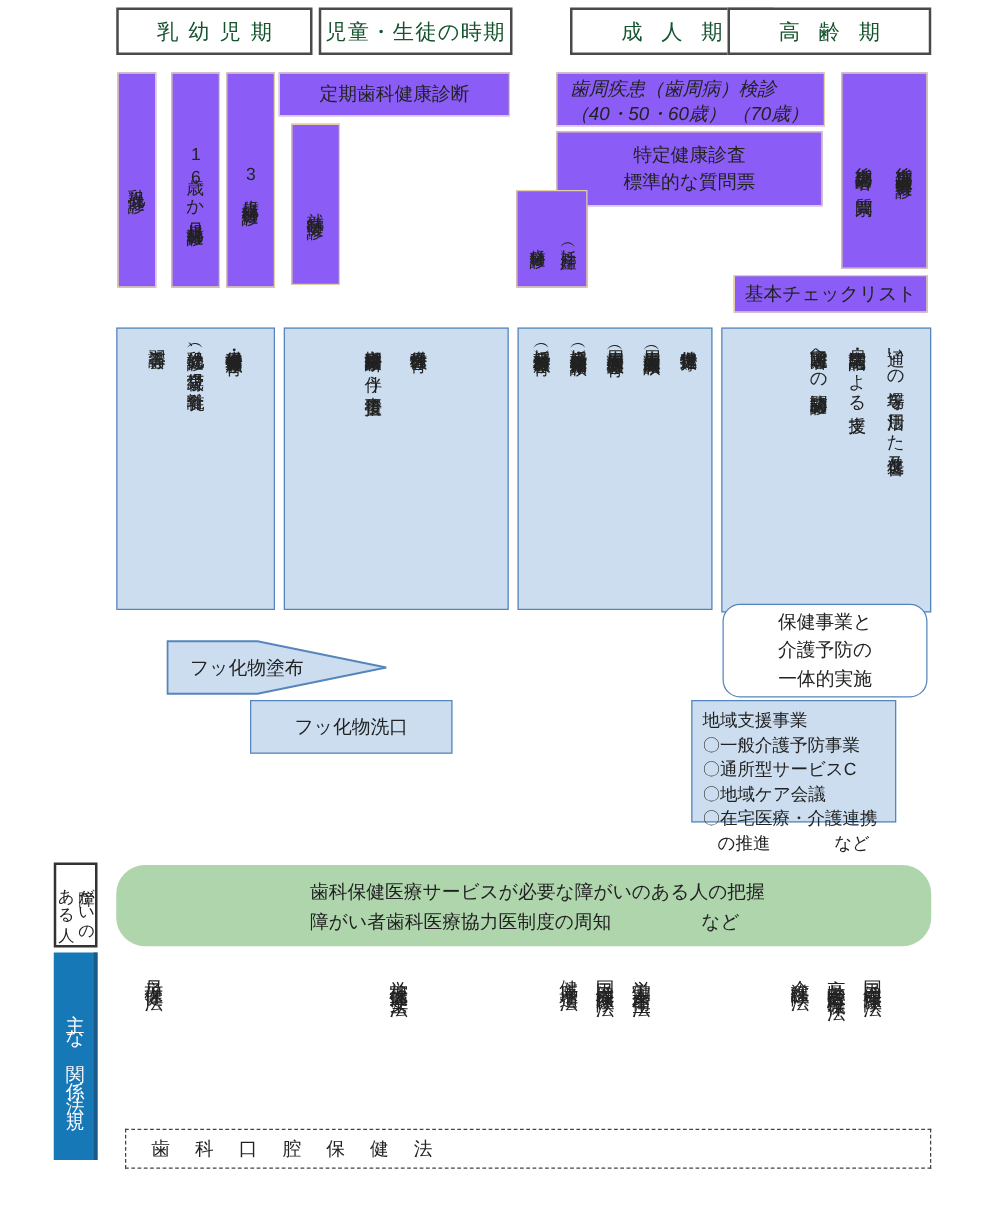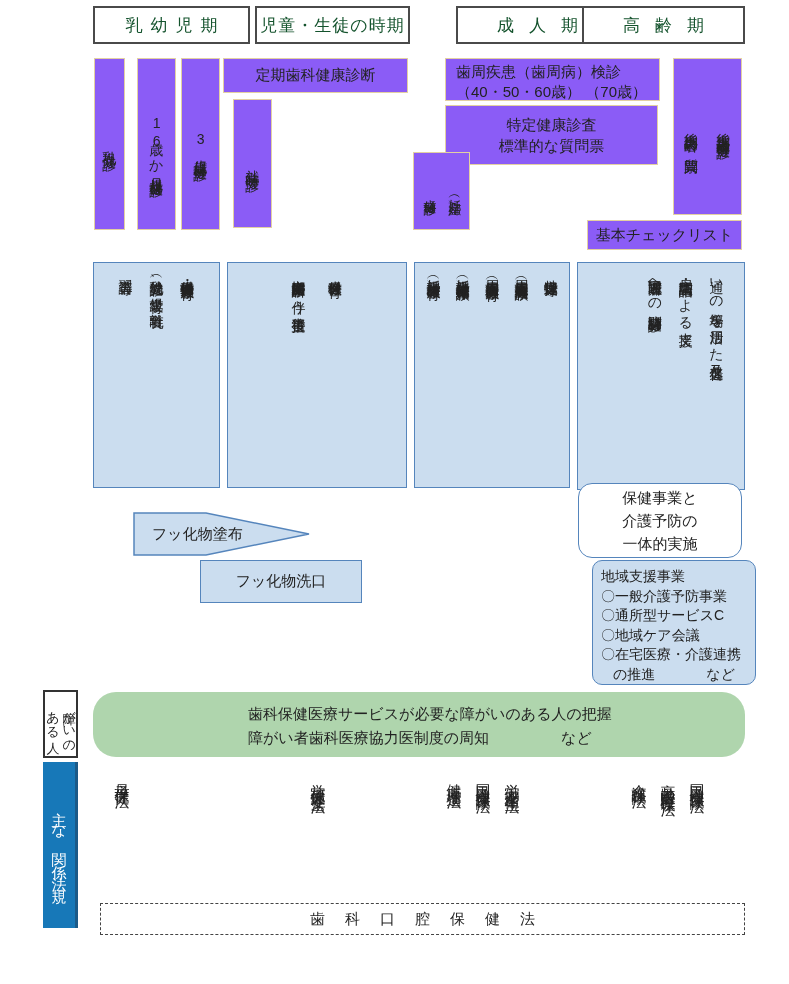--- a/index.html
+++ b/index.html
@@ -14,21 +14,21 @@
   
   .cream{background:#8b5cf6;border:1px solid #E3D0A2;}
   .vtext{writing-mode:vertical-rl;text-orientation:mixed;}
   .upright{text-orientation:upright;}
   .vcenter{display:flex;align-items:center;justify-content:center;}
   .vbox{font-size:14px;letter-spacing:2px;line-height:1.6;}
   .vline{display:block;}
   .hlabel{display:flex;align-items:center;justify-content:center;font-size:15px;}
   .two-line{display:flex;flex-direction:column;justify-content:center;text-align:center;
             font-size:15px;line-height:21px;}
-  .perio-box{font-size:15px;line-height:20px;padding:3px 8px 12px 10px;}
+  .perio-box{font-size:15px;line-height:20px;padding:3px 8px 12px 10px;font-style:italic;}
   .perio-ages{display:flex;justify-content:space-between;padding-right:4px;align-items:flex-end;}
   
   .blue{background:#CBDDEF;border:1.5px solid #5585BC;}
   .prog{display:flex;justify-content:center;padding-top:6px;}
   .prog-inner{font-size:14px;letter-spacing:0.5px;line-height:2.2;}
   .prog-right{justify-content:flex-end;padding-right:12px;}
   .lh26{line-height:2.6;}
   
   .arrow-label{display:flex;align-items:center;font-size:15px;}
   
@@ -38,21 +38,21 @@
   
   .community{font-size:14px;line-height:19.5px;padding:6px 6px 0 8px;}
   .community .foot{display:flex;justify-content:space-between;padding:0 14px 0 12px;}
   
   .green{background:#AFD5AD;font-size:15px;line-height:24px;padding:10px 0 0 155px;border-radius:23px;}
   .green .etc{margin-left:72px;}
   .side-white{background:#fff;border:2px solid #333;}
   .side-blue{background:#1778B8;border-right:3px solid #1B5A88;color:#fff;}
   .side-blue .vbox{font-size:15px;letter-spacing:12px;}
   .law{font-size:15px;letter-spacing:2.5px;color:#222;}
-  .dashed{border:1.5px dashed #444;background:#fff;display:flex;align-items:center;justify-content:center;
+  .dashed{border:1.5px dashed #444;background:#fff;display:flex;align-items:center;
           font-size:15px;letter-spacing:20px;text-indent:20px;}
 </style>
 </head>
 <body>
 
 <div class="canvas">
 
   <div class="abs hdr sp8" style="left:93px;top:6px;width:157px;height:38px;">乳幼児期</div>
   <div class="abs hdr" style="left:255px;top:6px;width:155px;height:38px;letter-spacing:1px;">児童・生徒の時期</div>
   <div class="abs hdr sp15" style="left:412px;top:6px;width:163px;height:38px;margin-left:44px;">成人期</div>
@@ -141,21 +141,21 @@
   <div class="abs blue hlabel" style="left:200px;top:560px;width:162px;height:43px;text-align:right;">
     <span>フッ化物洗口</span>
   </div>
 
   <div class="abs round" style="left:578px;top:483px;width:164px;height:75px;">
     <span>保健事業と</span>
     <span>介護予防の</span>
     <span>一体的実施</span>
   </div>
 
-  <div class="abs blue community" style="left:592px;top:560px;width:164px;height:125px;border-radius:10px;">
+  <div class="abs blue community" style="left:553px;top:560px;width:164px;height:98px;">
     <div>地域支援事業</div>
     <div>〇一般介護予防事業</div>
     <div>〇通所型サービスC</div>
     <div>〇地域ケア会議</div>
     <div>〇在宅医療・介護連携</div>
     <div class="foot">
       <span>の推進</span>
       <span>など</span>
     </div>
   </div>

